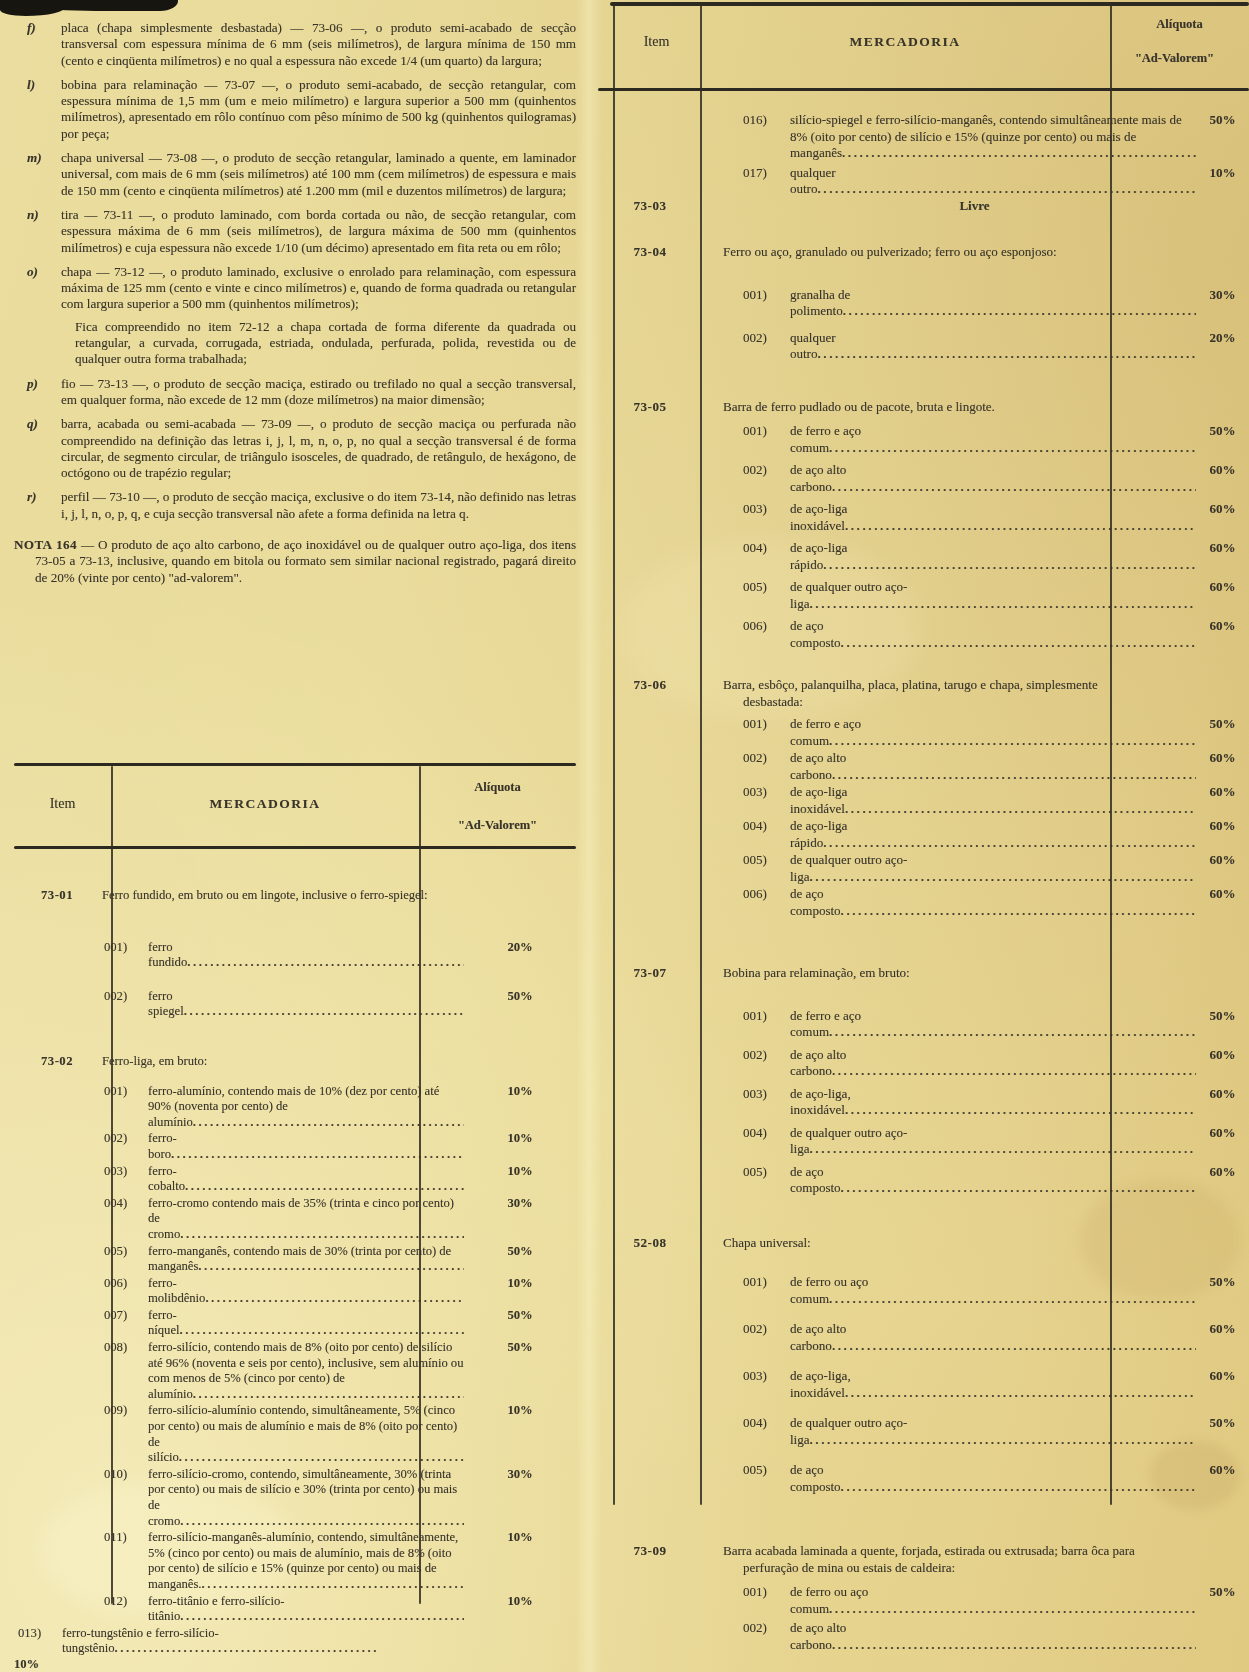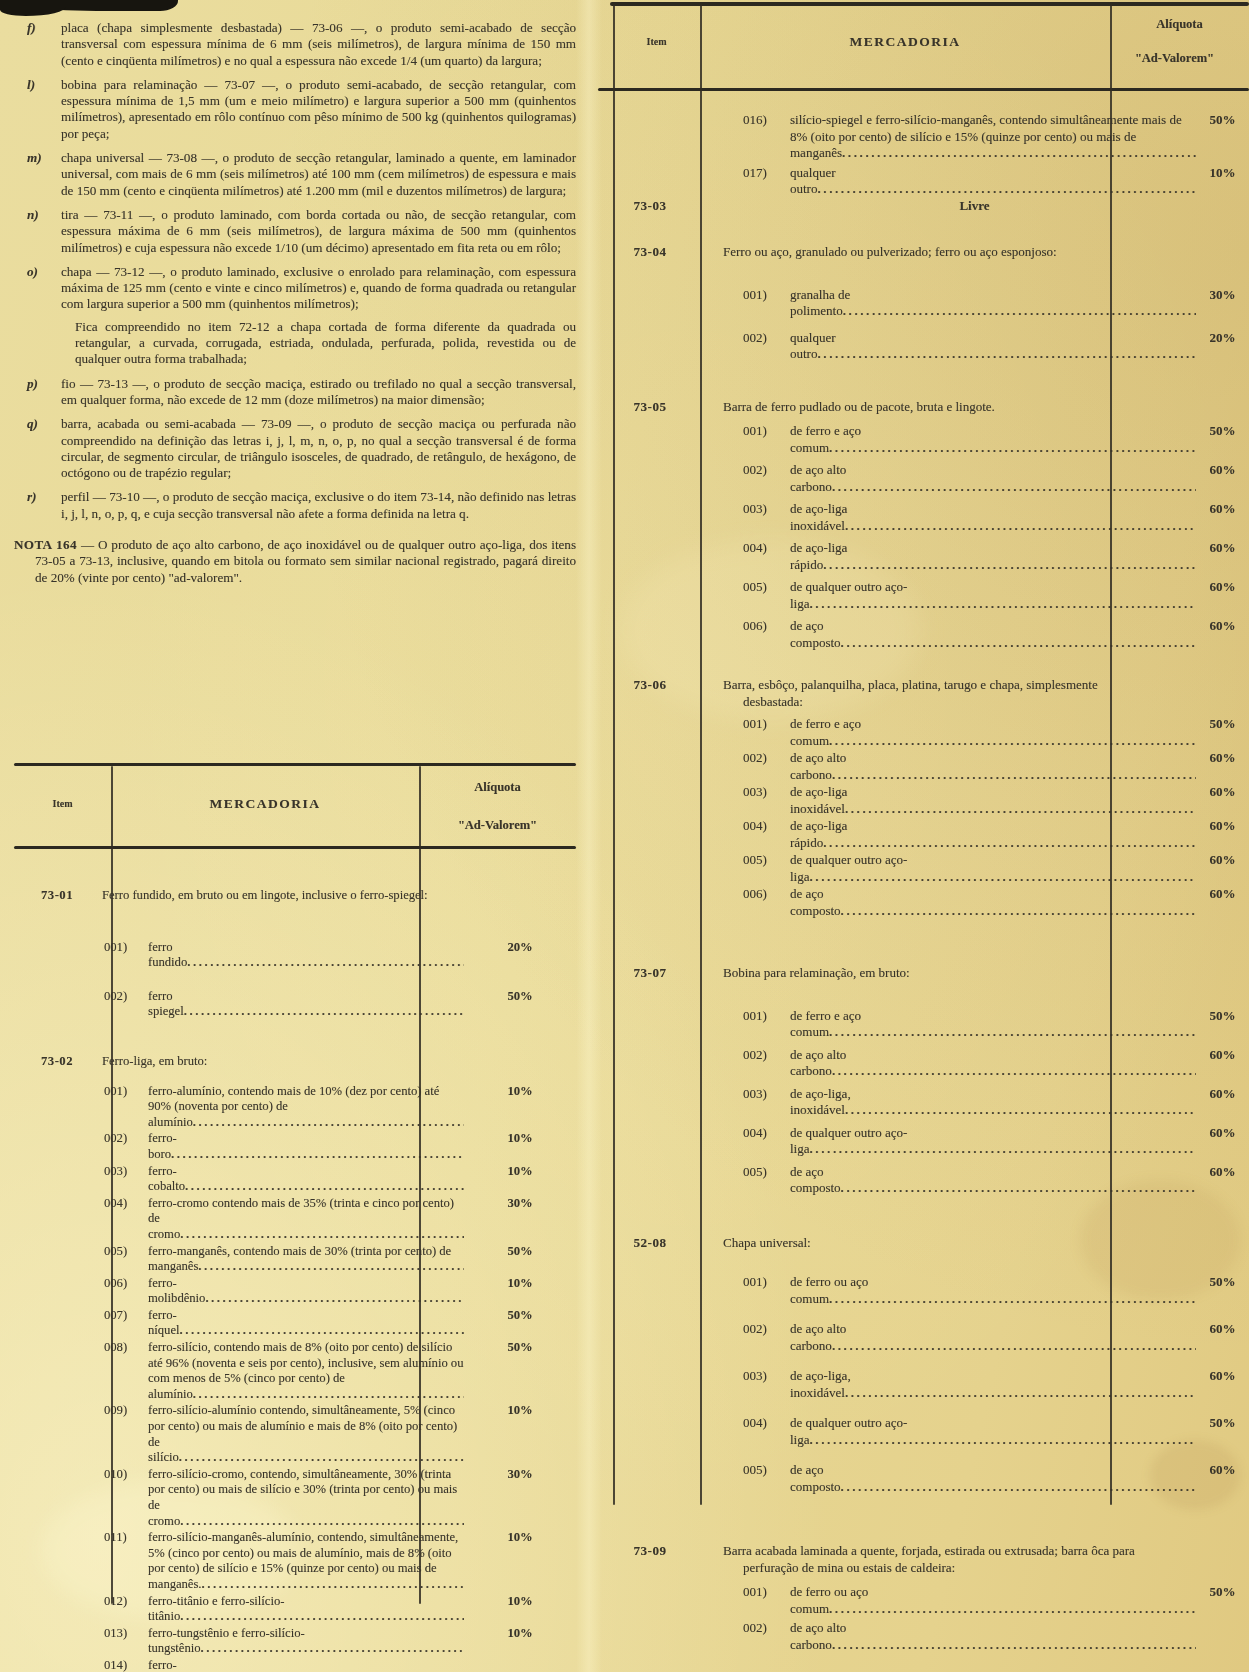--- a/index.html
+++ b/index.html
@@ -32,21 +32,21 @@
   .note .nlabel{font-weight:700;letter-spacing:.4px;}
 
   
   .ttable{position:absolute;}
   #left-table{left:14px;top:758px;width:562px;height:852px;font-size:12.6px;line-height:15.6px;}
   #right-table{left:600px;top:0;width:649px;height:1512px;font-size:13px;line-height:16.5px;}
   .hline{position:absolute;height:3px;background:#2c2920;border-radius:2px;left:0;right:0;}
   .vline{position:absolute;width:2px;background:rgba(48,44,34,.85);border-radius:1px;}
   .hcell{position:absolute;text-align:center;}
   .hmerc{font-weight:700;letter-spacing:1.5px;font-size:13.5px;}
-  .hitem{font-size:10px;font-weight:700;}
+  .hitem{font-size:14px;font-weight:400;}
   .hal{font-size:12.5px;font-weight:600;}
   .tbody{position:absolute;left:0;right:0;top:88px;}
   .trow{display:flex;align-items:flex-start;}
   .tcode{text-align:center;font-weight:700;align-self:flex-start;letter-spacing:.5px;}
   #left-table .tcode{width:86px;}
   #right-table .tcode{width:100px;}
   .tdesc{overflow:hidden;}
   #left-table .tdesc{width:316px;}
   #right-table .tdesc{width:406px;}
   .tval{flex:1;text-align:center;font-weight:700;white-space:nowrap;}
@@ -168,21 +168,21 @@
       <div class="trow sub" style="margin-top: 1px;">
         <div class="tcode"></div>
         <div class="tdesc dotted"><span class="icode">011)</span>ferro-silício-manganês-alumínio, contendo, simultâneamente, 5% (cinco por cento) ou mais de alumínio, mais de 8% (oito por cento) de silício e 15% (quinze por cento) ou mais de manganês.</div>
         <div class="tval">10%</div>
       </div>
       <div class="trow sub" style="margin-top: 1px;">
         <div class="tcode"></div>
         <div class="tdesc dotted"><span class="icode">012)</span>ferro-titânio e ferro-silício-titânio</div>
         <div class="tval">10%</div>
       </div>
-      <div class="trow sub" style="margin-top: 1px;">
+      <div class="trow sub" style="margin-top: 1px; flex-direction: column;">
         <div class="tcode"></div>
         <div class="tdesc dotted"><span class="icode">013)</span>ferro-tungstênio e ferro-silício-tungstênio</div>
         <div class="tval">10%</div>
       </div>
       <div class="trow sub" style="margin-top: 1px;">
         <div class="tcode"></div>
         <div class="tdesc dotted"><span class="icode">014)</span>ferro-vanádio</div>
       </div>
     </div>
 </div>

